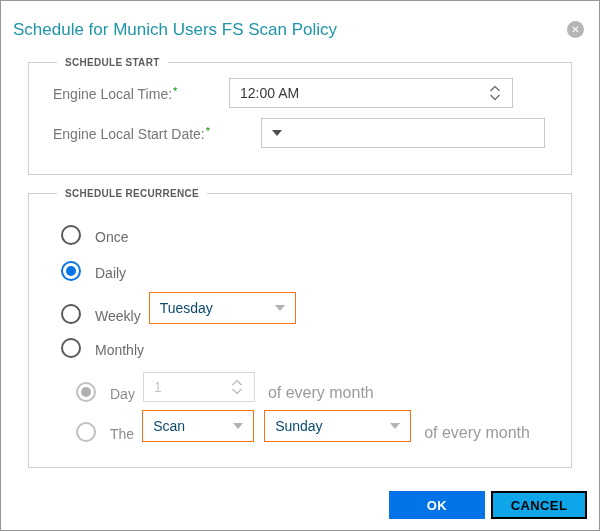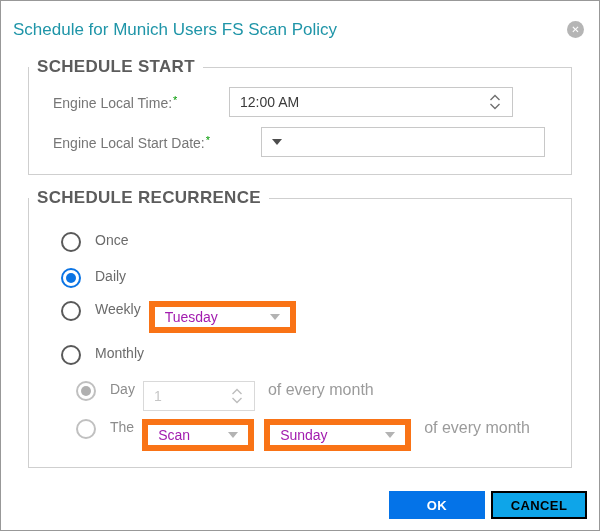--- a/index.html
+++ b/index.html
@@ -24,22 +24,22 @@
     display: flex; align-items: center; justify-content: center;
     font-size: 10px; font-weight: bold; cursor: pointer;
     line-height: 1;
   }
   
   fieldset {
     margin: 0 27px; border: 1px solid #cfcfcf;
     padding: 0;
   }
   legend {
-    margin-left: 0; padding: 0 8px;
-    font-size: 17px; font-weight: bold; color: #5c5c5c;
+    margin-left: 28px; padding: 0 8px;
+    font-size: 10px; font-weight: bold; color: #5c5c5c;
     letter-spacing: 0.3px;
   }
   #fs-start { height: 118px; }
   #fs-recur { height: 280px; margin-top: 13px; }
   
   .fs1-row { display: flex; align-items: center; margin-left: 24px; }
   .row-time { margin-top: 10px; }
   .row-date { margin-top: 10px; gap: 32px; }
   .field-label {
     width: 176px; font-size: 14px; color: #767676;
@@ -54,44 +54,44 @@
   .inputbox .val { flex: 1; }
   
   .spinner { width: 14px; height: 18px; }
   .caret {
     width: 0; height: 0;
     border-left: 5px solid transparent; border-right: 5px solid transparent;
     border-top: 6px solid #4d4d4d;
   }
   .caret.dis { border-top-color: #b3b3b3; }
   
-  .f2-row { display: flex; align-items: flex-start; margin-left: 32px; }
+  .f2-row { display: flex; align-items: flex-end; margin-left: 32px; }
   .row-once    { margin-top: 24px; height: 22px; }
   .row-daily   { margin-top: 14px; height: 22px; }
   .row-weekly  { margin-top: 11px; height: 32px; }
   .row-monthly { margin-top: 12px; height: 22px; }
   .row-day     { margin-top: 14px; margin-left: 47px; height: 30px; }
   .row-the     { margin-top: 8px;  margin-left: 47px; height: 32px; }
   .radio {
     width: 20px; height: 20px; border-radius: 50%;
     border: 2px solid #595959; background: #fff;
     display: flex; align-items: center; justify-content: center;
     flex: 0 0 auto; cursor: pointer;
   }
   .radio .dot { width: 10px; height: 10px; border-radius: 50%; }
   .radio.selected { border-color: #0b74e4; }
   .radio.selected .dot { background: #0b74e4; }
   .radio.disabled { border-color: #c0c0c0; cursor: default; }
   .radio.disabled.selected .dot { background: #b0b0b0; }
   .radio-label { margin-left: 14px; font-size: 14px; color: #6b6b6b; }
   .radio-label.sub { color: #8c8c8c; }
   .dd {
-    height: 32px; border: 6px solid #f97316; background: #fff;
+    height: 32px; border: 1px solid #f97316; background: #fff;
     display: flex; align-items: center; padding: 0 10px;
-    font-size: 14px; color: #a21caf;
+    font-size: 14px; color: #0c4a6e;
   }
   .dd .val { flex: 1; white-space: nowrap; overflow: hidden; }
   .dd-weekly { width: 147px; margin-left: 8px; }
   .num-input {
     width: 112px; height: 30px; margin-left: 8px;
     border: 1px solid #d9d9d9; background: #fff;
     display: flex; align-items: center; padding: 0 10px;
     font-size: 14px; color: #c6c6c6;
   }
   .num-input .val { flex: 1; }

